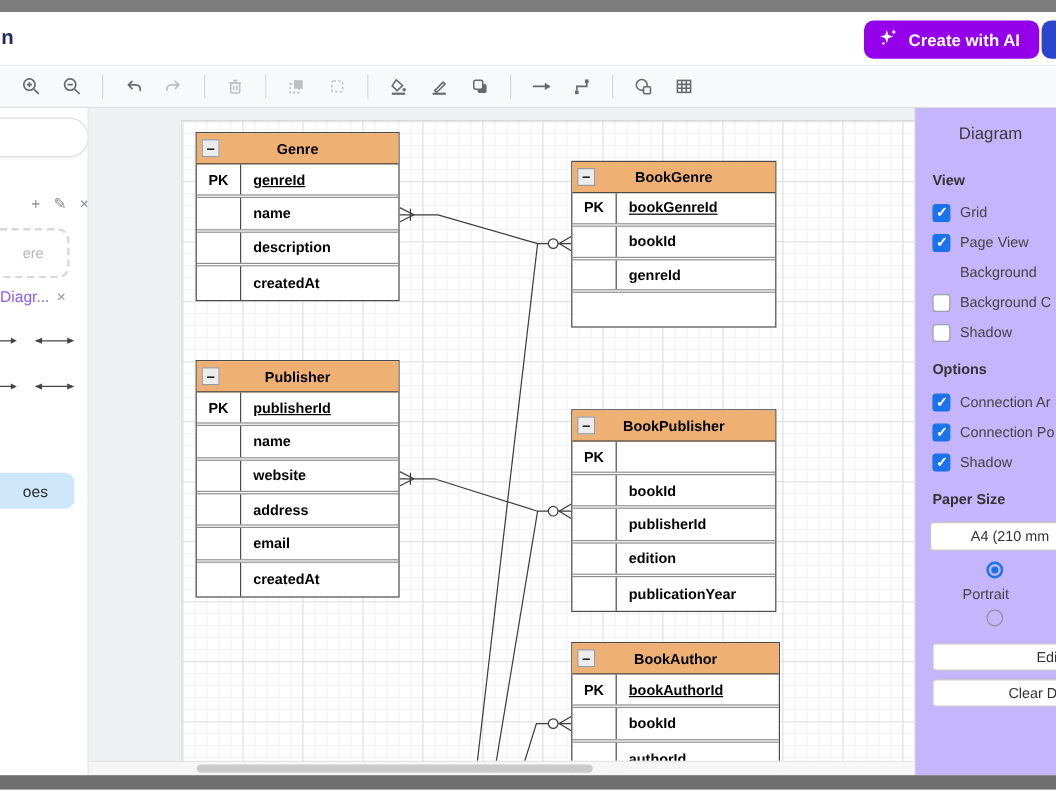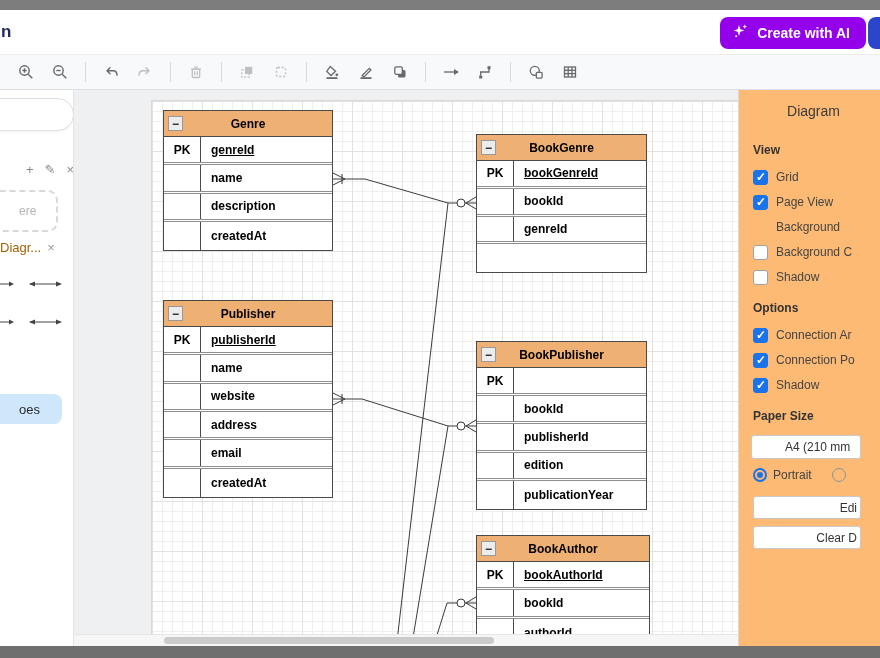--- a/index.html
+++ b/index.html
@@ -29,21 +29,21 @@
   
   .sidebar { width:74px; background:#fff; border-right:1px solid #e4e4e4; position:relative; overflow:hidden; }
   .search-pill { position:absolute; left:-30px; top:8px; width:104px; height:33px; background:#fff; border:1px solid #e0e0e0;
                  border-radius:17px; box-shadow:0 1px 3px rgba(0,0,0,0.06); }
   .lib-actions { position:absolute; top:72px; left:26px; display:flex; gap:11px; color:#8a8a8a; font-size:13px; }
   .lib-actions span { cursor:pointer; }
   .dropzone { position:absolute; left:-20px; top:100px; width:78px; height:42px; border:2px dashed #d8d8d8; border-radius:10px;
               display:flex; align-items:center; }
   .dropzone span { color:#b5b5b5; font-size:12px; padding-left:37px; }
   .lib-title-row { position:absolute; left:0; top:150px; width:74px; display:flex; align-items:center; }
-  .lib-title { font-size:13px; color:#a16207; white-space:nowrap; }
+  .lib-title { font-size:13px; color:#8b5cf6; white-space:nowrap; }
   .lib-close { color:#9a9a9a; font-size:13px; margin-left:6px; cursor:pointer; }
   .shape-row { position:absolute; left:0; width:74px; height:16px; }
   .shape-row svg { display:block; }
   .sel-pill { position:absolute; left:-16px; top:304px; width:78px; height:30px; background:#cfe7fb; border-radius:8px;
               display:flex; align-items:center; justify-content:flex-end; padding-right:22px; font-size:13px; color:#2b2b2b; cursor:pointer; }
 
   
   .canvas { flex:1; position:relative; background:#eef0f1; overflow:hidden; }
   .page { position:absolute; left:77px; top:10px; right:0; bottom:0; background-color:#fff;
           border-left:1px solid #d9d9d9; border-top:1px solid #d9d9d9;
@@ -65,33 +65,33 @@
   .e-pk { width:37px; border-right:1px solid #4a4a4a; display:flex; align-items:center; justify-content:center;
           font-size:12px; font-weight:bold; }
   .e-val { flex:1; display:flex; align-items:center; padding-left:10px; font-size:12px; font-weight:bold; }
   .e-val.key { text-decoration:underline; }
   .e-row.blank { }
 
   .h-scrollbar { position:absolute; left:0; right:0; bottom:0; height:12px; background:#f6f6f6; border-top:1px solid #e6e6e6; }
   .h-thumb { position:absolute; left:90px; top:2px; width:330px; height:7px; background:#cbcbcb; border-radius:4px; }
 
   
-  .panel { width:142px; background:#fdba74; border-left:1px solid #d8d8d8; padding:13px 0 0 14px; overflow:hidden; }
+  .panel { width:118px; background:#c4b5fd; border-left:1px solid #d8d8d8; padding:13px 0 0 14px; overflow:hidden; }
   .panel-title { text-align:center; font-size:14px; color:#3a3a3a; margin-bottom:24px; margin-left:-6px; }
   .sect-label { font-size:12px; font-weight:bold; color:#333; margin-bottom:12px; }
   .chk-row { display:flex; align-items:center; gap:8px; margin-bottom:9px; height:16px; white-space:nowrap; }
   .chk { width:15px; height:15px; border:1px solid #9aa0a6; border-radius:3px; background:#fff; flex:none; position:relative; cursor:pointer; }
   .chk.on { background:#1a73e8; border-color:#1a73e8; }
   .chk.on::after { content:"✓"; position:absolute; left:2px; top:-1px; color:#fff; font-size:12px; font-weight:bold; }
   .chk-label { font-size:12px; color:#444; }
   .text-row { margin-left:23px; }
   .gap-md { margin-top:16px; }
   .select-box { width:110px; height:24px; background:#fff; border:1px solid #c9c9c9; border-radius:3px; margin:2px 0 9px -2px;
                 display:flex; align-items:center; font-size:12px; color:#333; padding-left:33px; white-space:nowrap; overflow:hidden; cursor:pointer; }
-  .radio-row { display:flex; align-items:center; gap:6px; margin-bottom:14px; }
+  .radio-row { display:flex; align-items:center; gap:6px; margin-bottom:14px;flex-direction:column; }
   .radio { width:14px; height:14px; border-radius:50%; border:2px solid #1a73e8; position:relative; flex:none; cursor:pointer; }
   .radio::after { content:""; position:absolute; left:2px; top:2px; width:6px; height:6px; border-radius:50%; background:#1a73e8; }
   .radio.off { border:1px solid #8e9399; }
   .radio.off::after { display:none; }
   .radio-label { font-size:12px; color:#444; margin-right:14px; }
   .panel-btn { width:108px; height:23px; background:#fff; border:1px solid #c9c9c9; border-radius:3px; margin-bottom:7px;
                font-size:12px; color:#333; text-align:right; padding-right:3px; display:block; font-family:"Liberation Sans", sans-serif; cursor:pointer; }
 </style>
 </head>
 <body>

